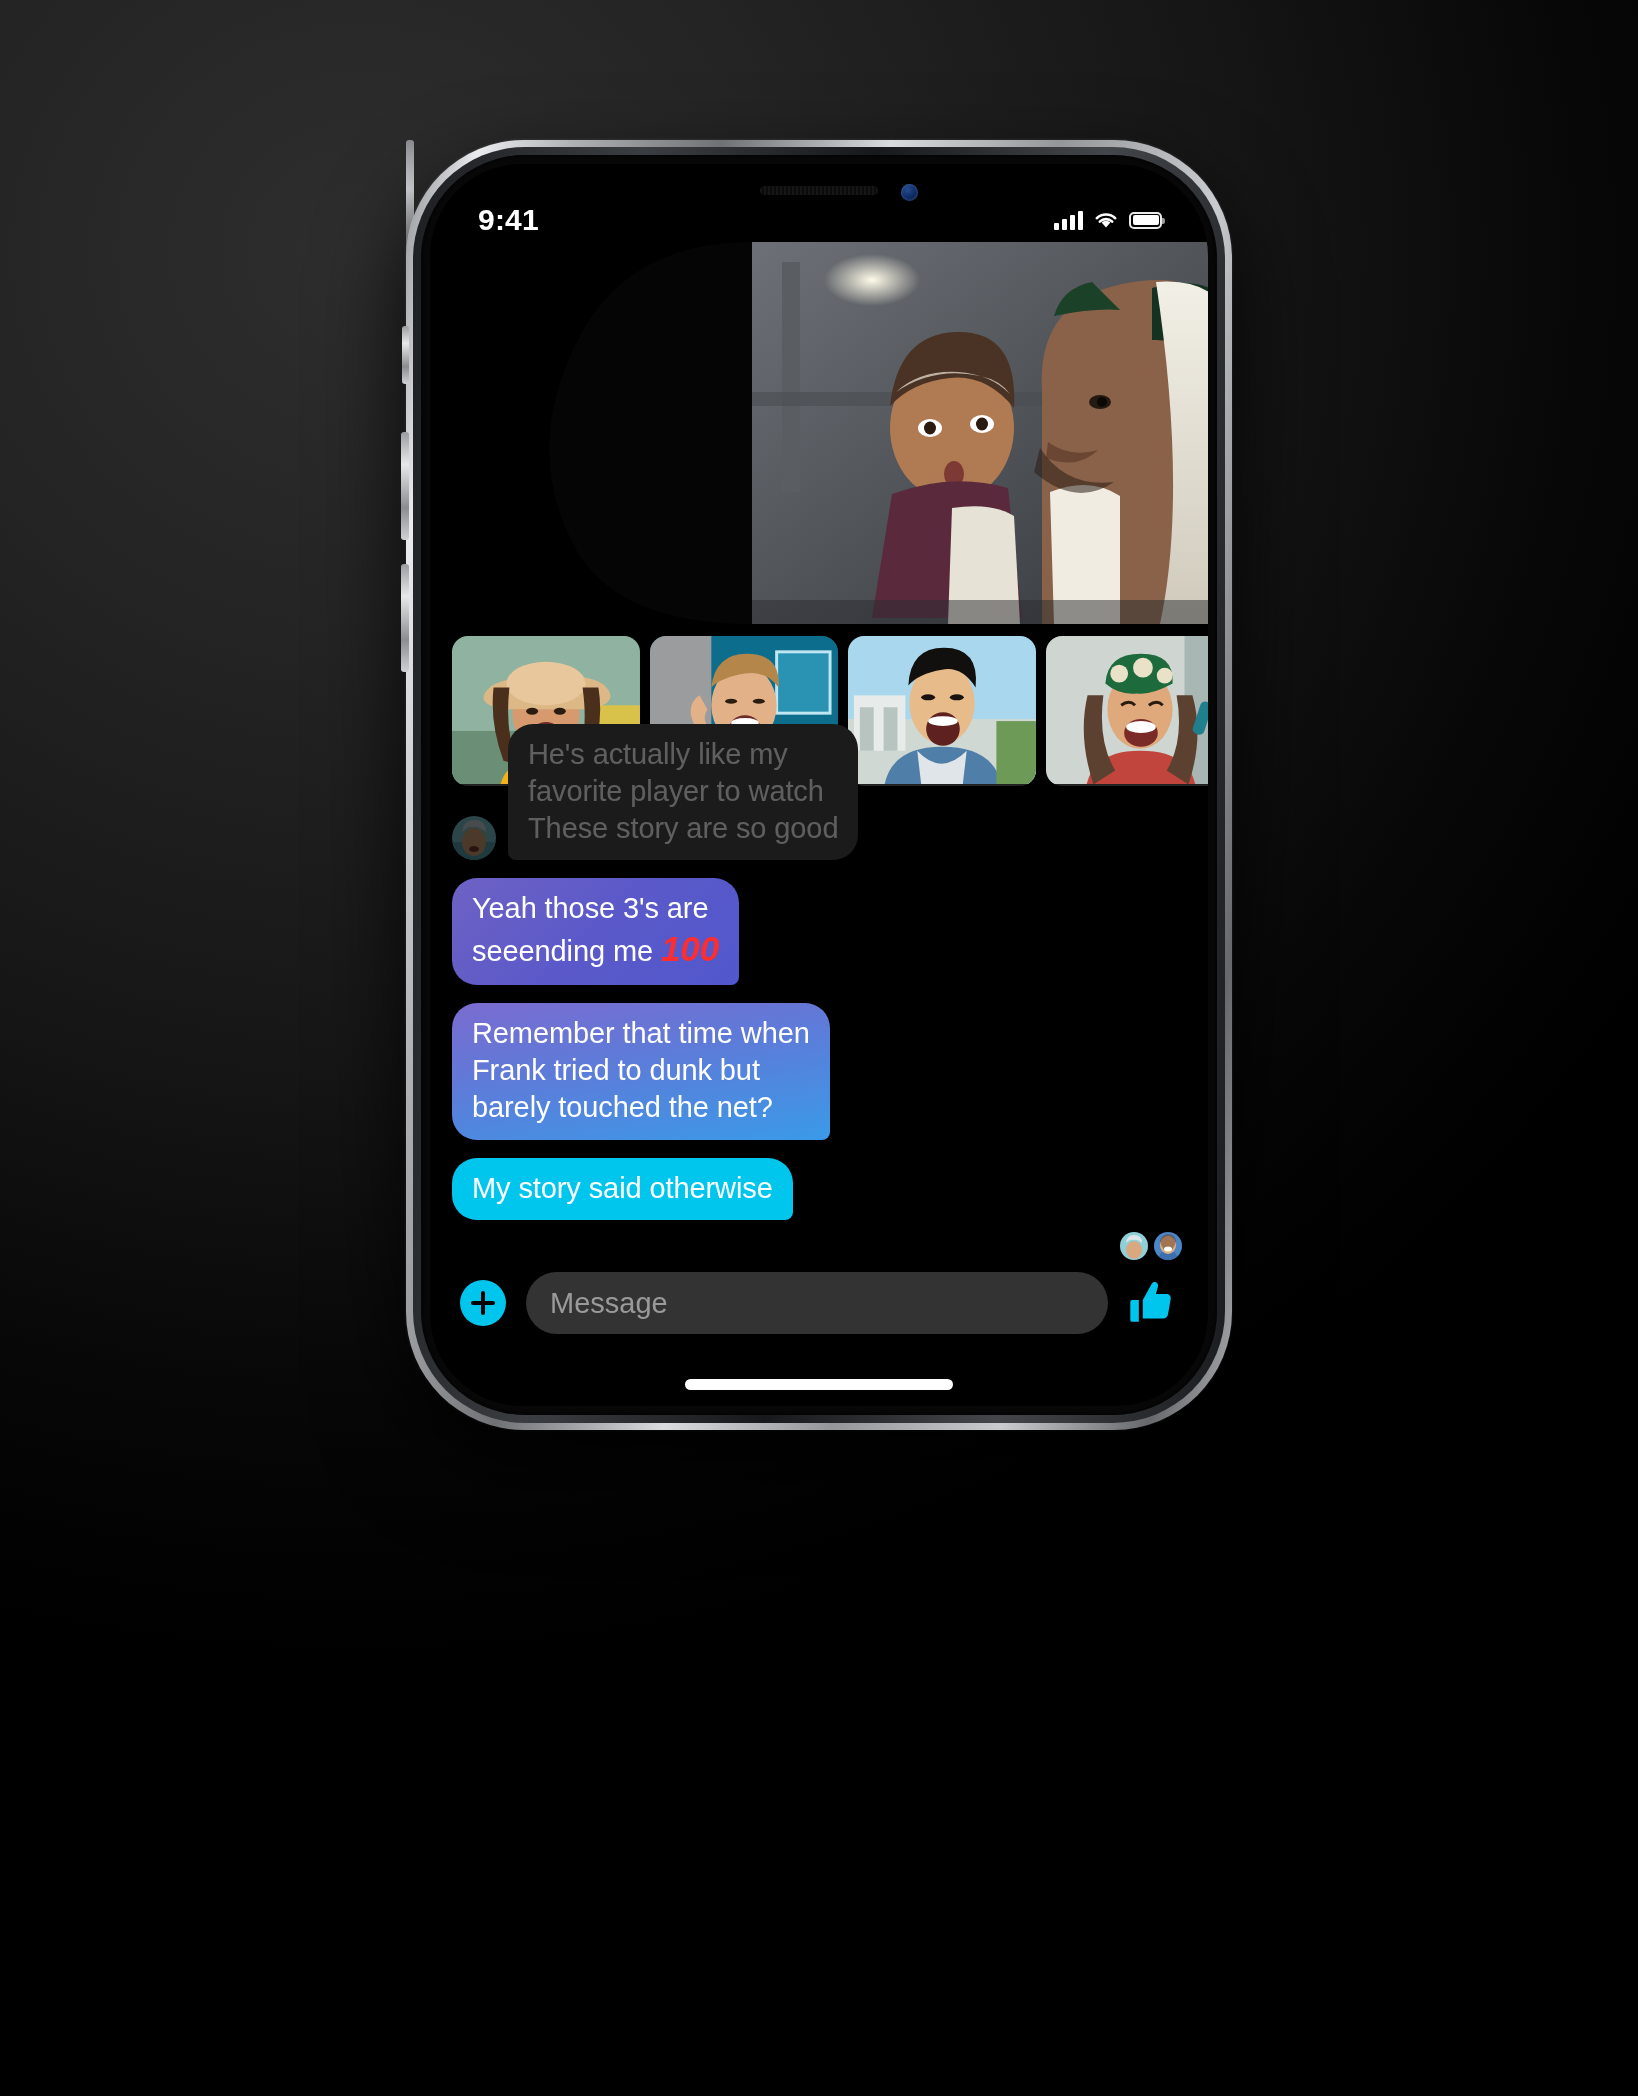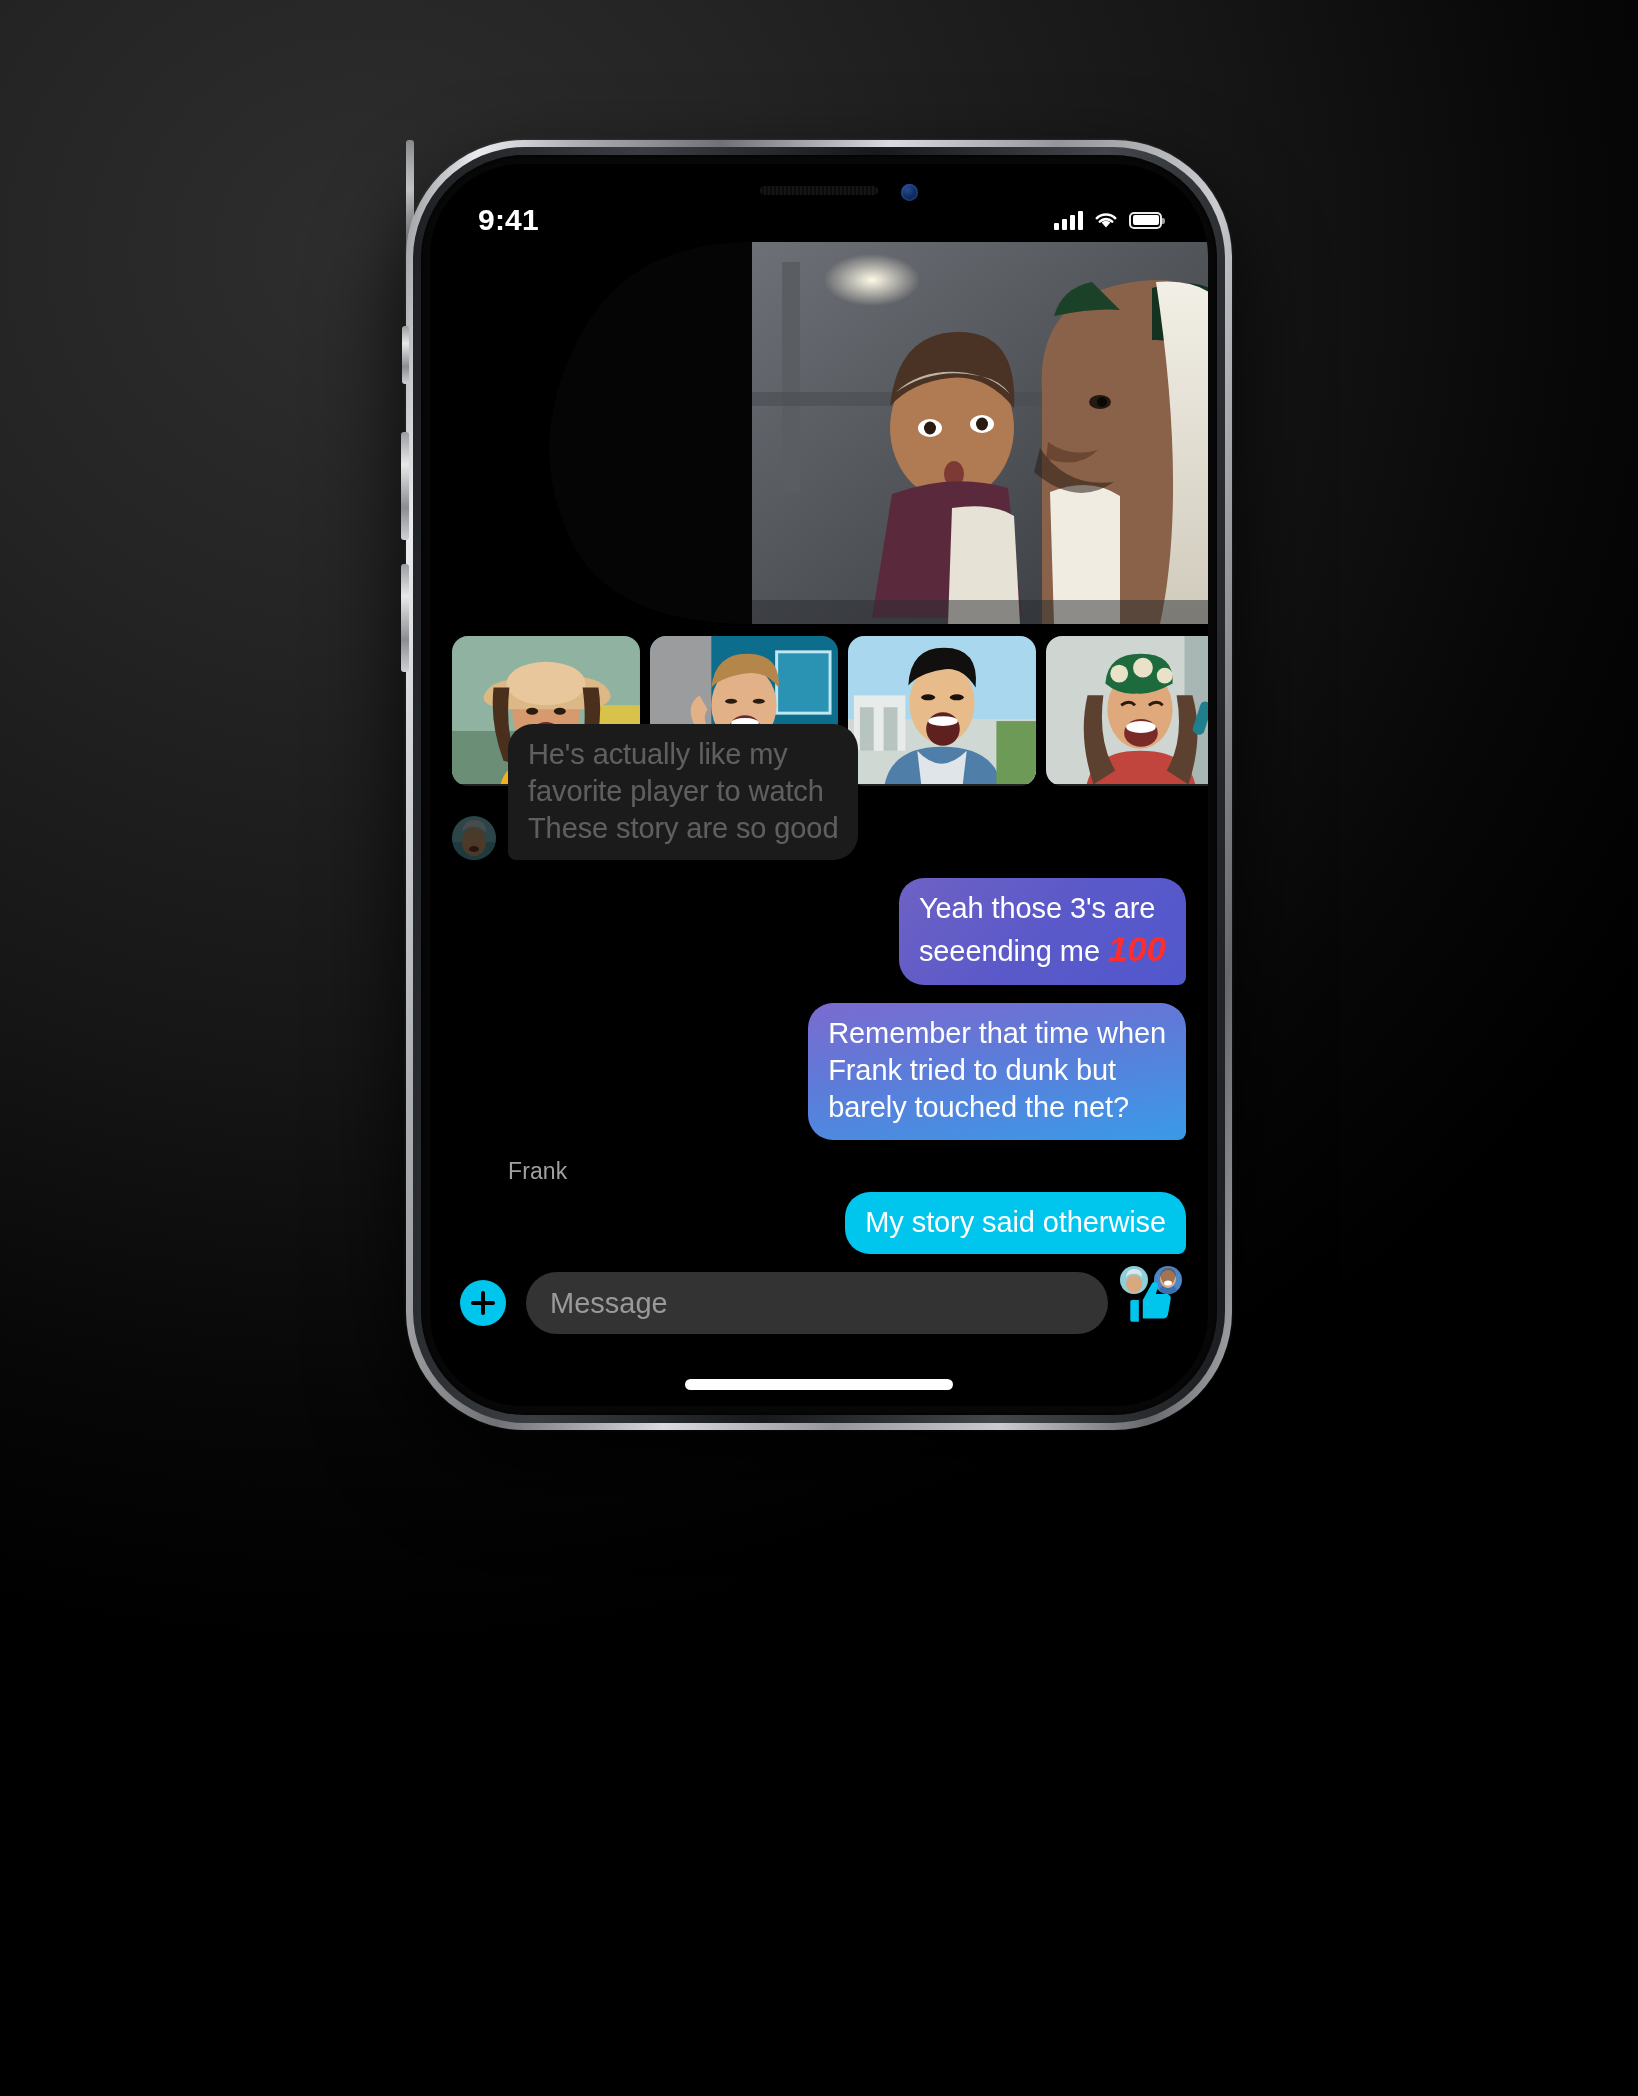--- a/index.html
+++ b/index.html
@@ -100,21 +100,21 @@
     position:absolute; left:22px; top:472px; width:782px; height:150px;
     display:flex; gap:10px;
   }
   .tile{ flex:1; border-radius:16px; overflow:hidden; position:relative; background:#222; }
 
   .msgs{
     position:absolute; left:0; right:0; top:560px; bottom:150px;
     padding:0 22px;
   }
   .row{ display:flex; align-items:flex-end; gap:12px; margin-bottom:18px; }
-  .row.out{ justify-content:flex-end; }
+  .row.out{ }
   .avatar{
     width:44px; height:44px; border-radius:50%; flex:0 0 44px; overflow:hidden; position:relative;
   }
   .bubble{
     max-width:470px; border-radius:25px; padding:12px 20px 13px;
     font-size:29px; line-height:1.28; color:#fff; letter-spacing:-.1px;
     word-wrap:break-word;
   }
   .bubble.in{ background:#303030; border-bottom-left-radius:8px; }
   .bubble.out{ border-bottom-right-radius:8px; }
@@ -330,23 +330,20 @@
       </div>
 
       <div class="row out">
         <div class="bubble out grad-blue">
           <span>Remember that time when</span><br>
           <span>Frank tried to dunk but</span><br>
           <span>barely touched the net?</span>
         </div>
       </div>
 
-      <div>
-        <div class="sender">Frank</div>
-      </div>
 
       <div class="row out">
         <div class="bubble out cyan">My story said otherwise</div>
       </div>
 
       <div class="seen">
         <div class="dot">
           <svg class="ph" viewBox="0 0 28 28">
             <rect width="28" height="28" fill="#8fd0d8"></rect>
             <ellipse cx="14" cy="18" rx="8" ry="9" fill="#d9a87f"></ellipse>

